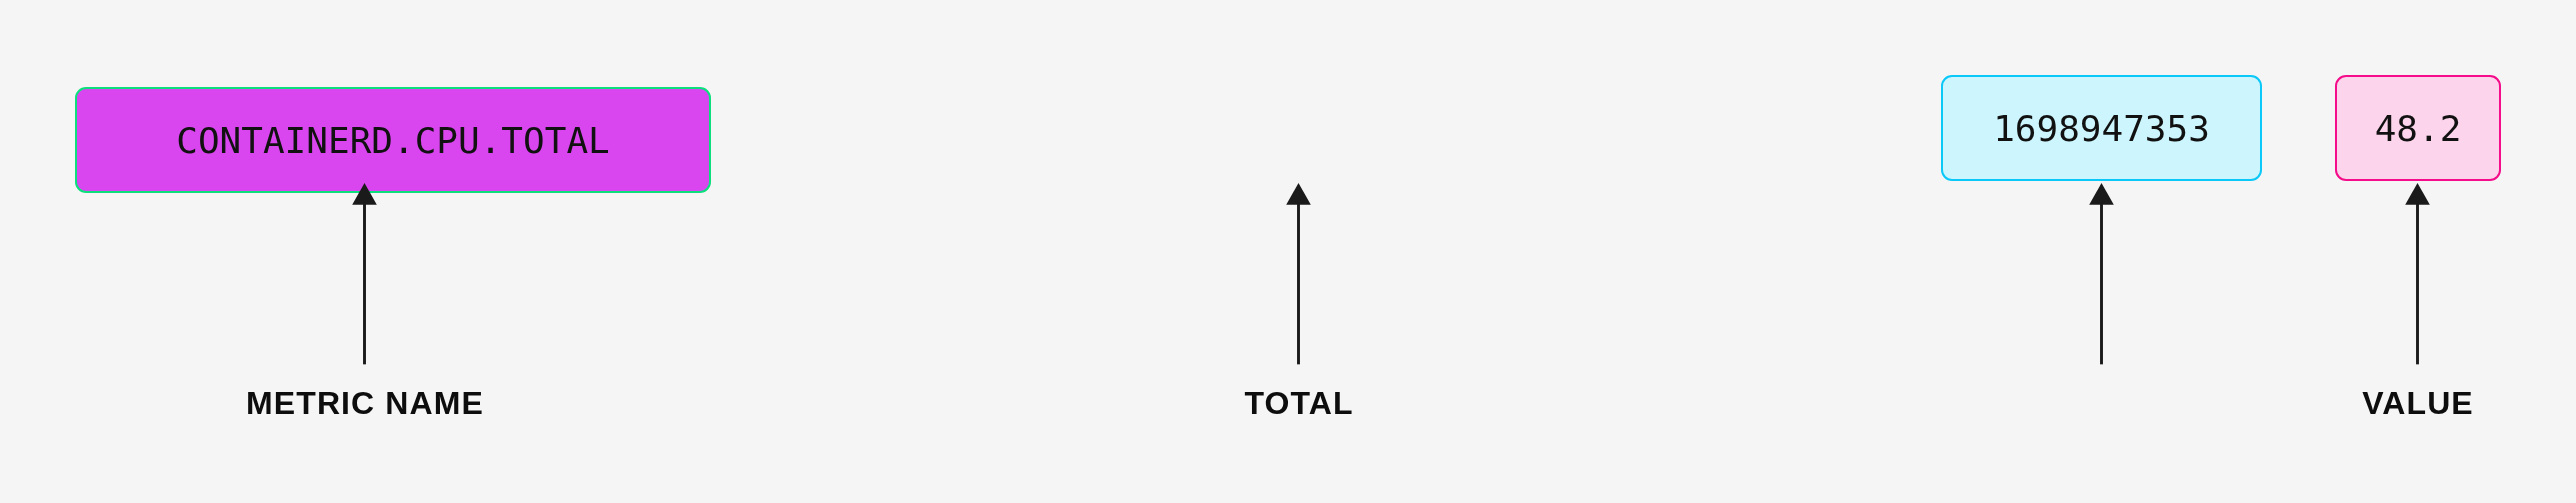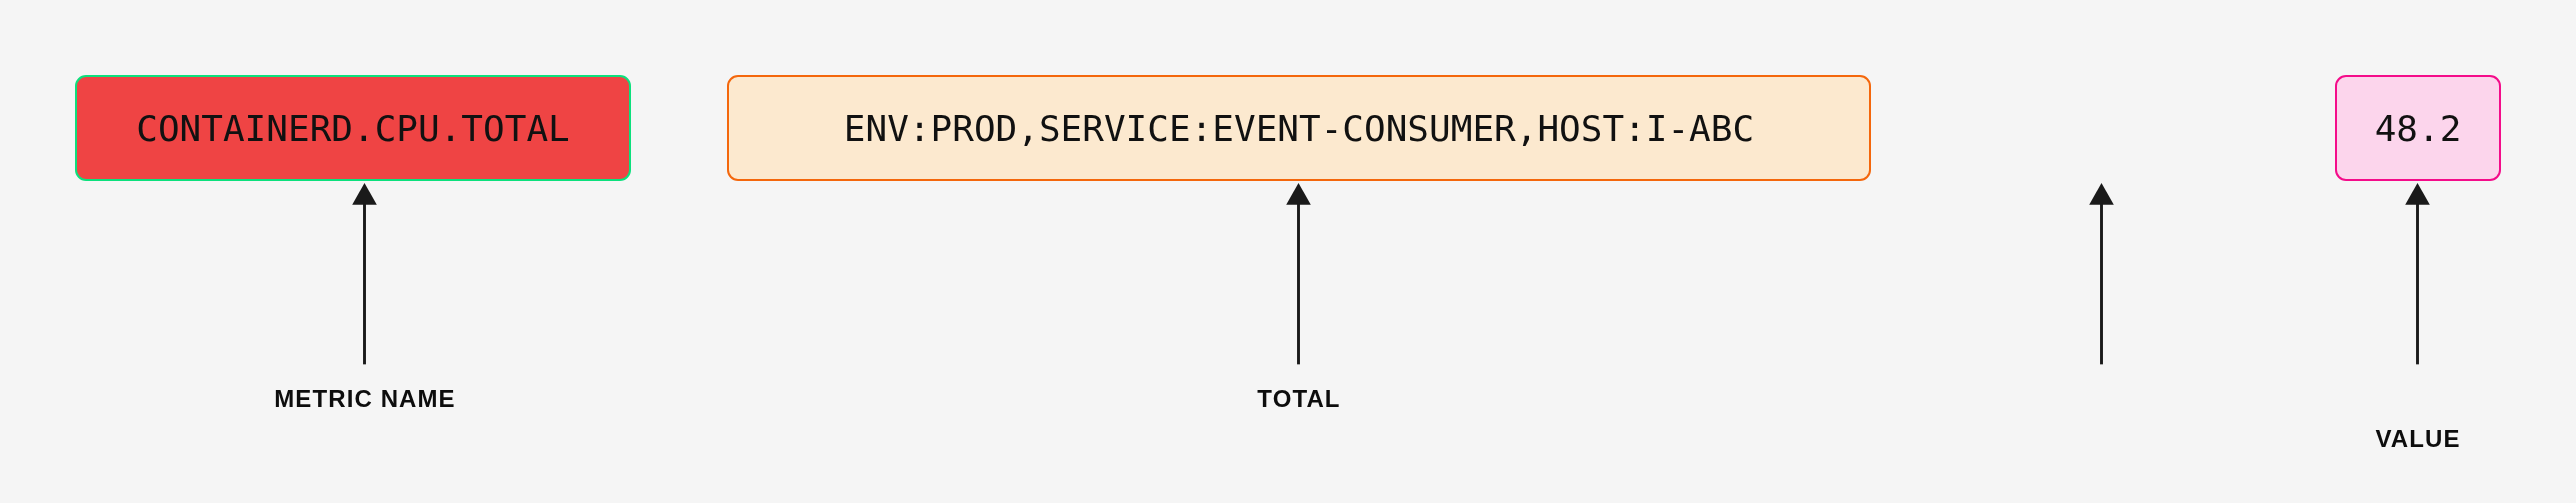--- a/index.html
+++ b/index.html
@@ -35,23 +35,24 @@
     justify-content: center;
     font-family: "DejaVu Sans Mono", "Liberation Mono", monospace;
     font-size: 36px;
     letter-spacing: 0px;
     color: #111111;
     white-space: nowrap;
   }
 
   .token-box.metric {
     left: 75px;
-    width: 556px;
-    background: #ef4444;
+    width: 636px;
+    background: #d946ef;
     border-color: #0ce07d;
+    margin-top: 12px;
   }
   .token-box.tags {
     left: 727px;
     width: 1144px;
     background: #fce9cf;
     border-color: #f4670c;
   }
   .token-box.timestamp {
     left: 1941px;
     width: 321px;
@@ -75,40 +76,40 @@
   }
   .arrow svg { display: block; }
 
   
   .caption {
     position: absolute;
     top: 385px;
     transform: translateX(-50%);
     font-family: "Liberation Sans", sans-serif;
     font-weight: bold;
-    font-size: 24px;
+    font-size: 32px;
     letter-spacing: 1.1px;
     color: #0d0d0d;
     white-space: nowrap;
     text-align: left;
   }
 </style>
 </head>
 <body>
 
 <div id="diagram">
 
   <div class="token-box metric">
     <span>CONTAINERD.CPU.TOTAL</span>
   </div>
 
-  <div class="token-box tags">
-    <span>ENV:PROD,SERVICE:EVENT-CONSUMER,HOST:I-ABC</span>
+
+  <div class="token-box timestamp">
+    <span>1698947353</span>
   </div>
-
 
   <div class="token-box value">
     <span>48.2</span>
   </div>
 
   <div class="arrow" style="left:365px;">
     <svg width="29" height="184" viewBox="0 0 40 252" xmlns="http://www.w3.org/2000/svg">
       <polygon points="20,2 37,32 3,32" fill="#1a1a1a"></polygon>
       <rect x="18" y="30" width="4" height="222" fill="#1a1a1a"></rect>
     </svg>
@@ -133,16 +134,16 @@
       <polygon points="20,2 37,32 3,32" fill="#1a1a1a"></polygon>
       <rect x="18" y="30" width="4" height="222" fill="#1a1a1a"></rect>
     </svg>
   </div>
 
   <div class="caption" style="left:365px;">METRIC NAME</div>
 
   <div class="caption" style="left:1299px;">TOTAL</div>
 
 
-  <div class="caption" style="left:2418px;margin-top:40px;">VALUE</div>
+  <div class="caption" style="left:2418px;">VALUE</div>
 
 </div>
 
 
 </body></html>

